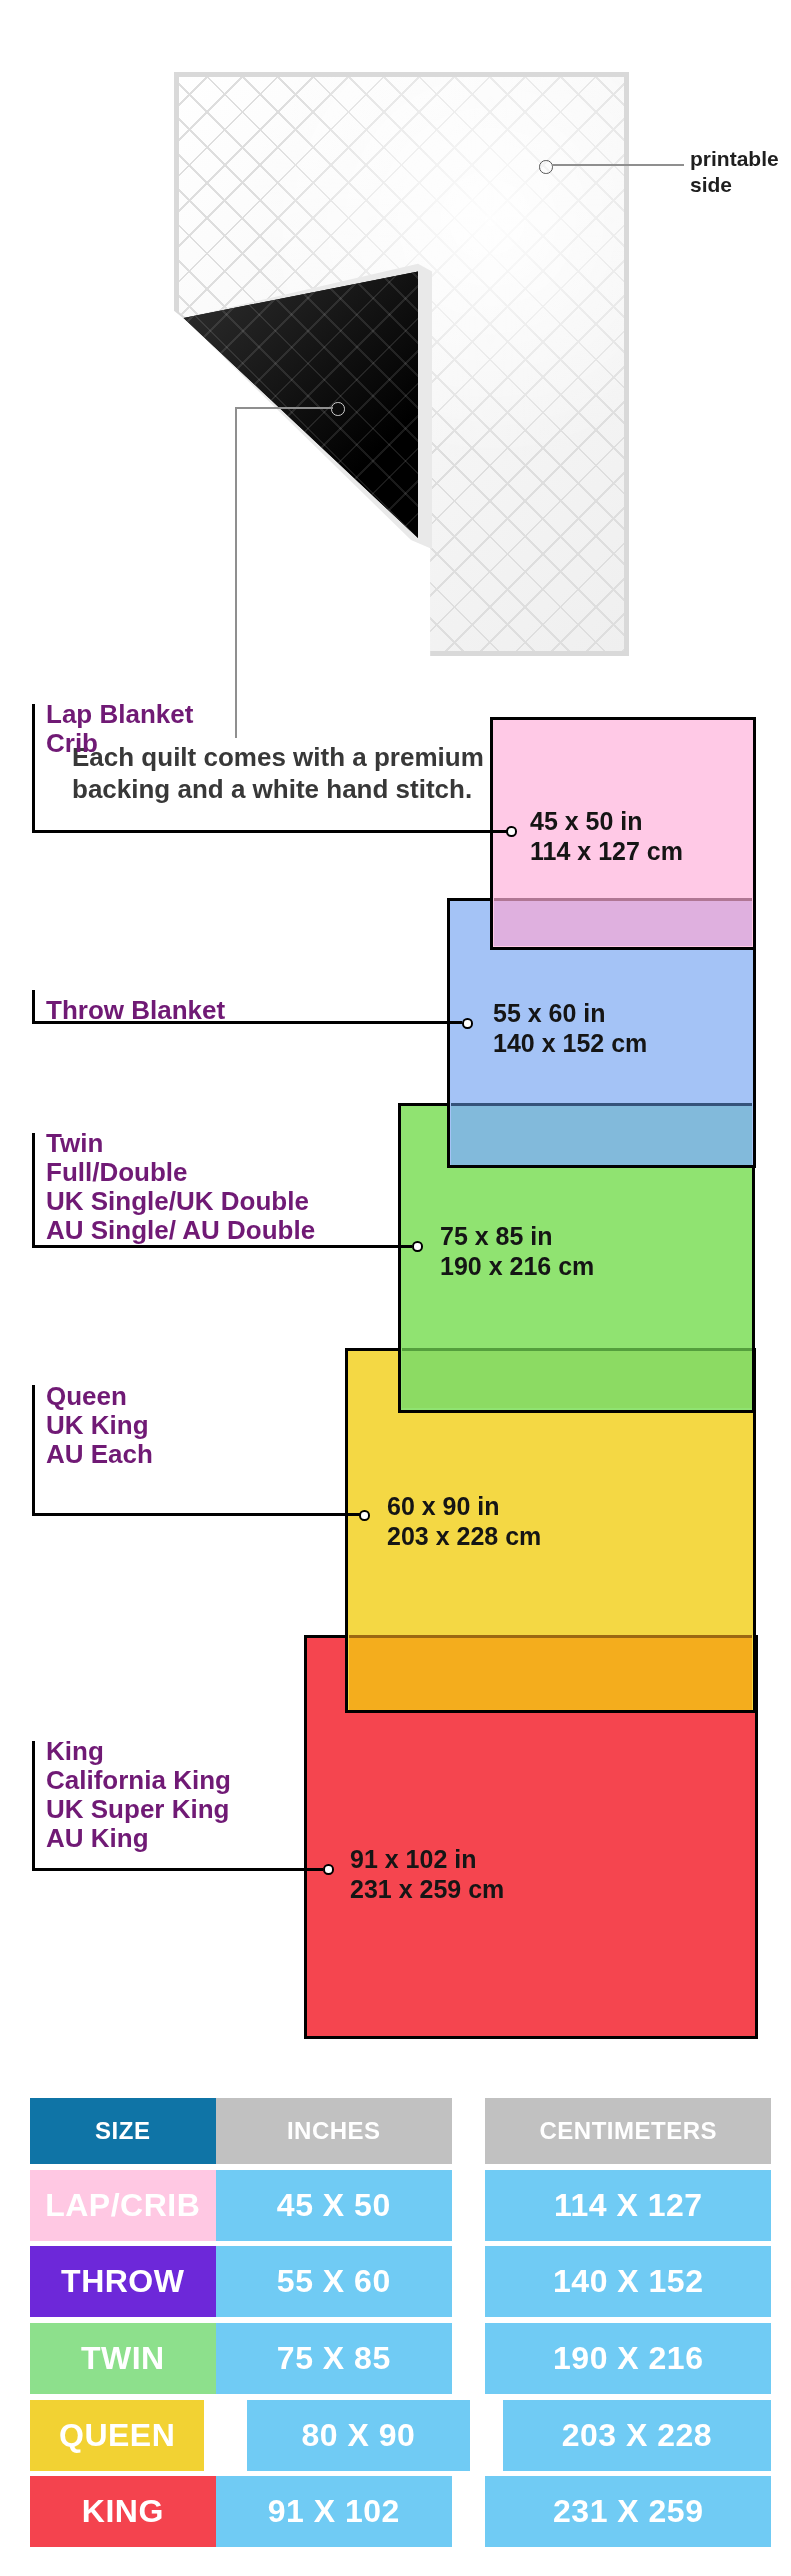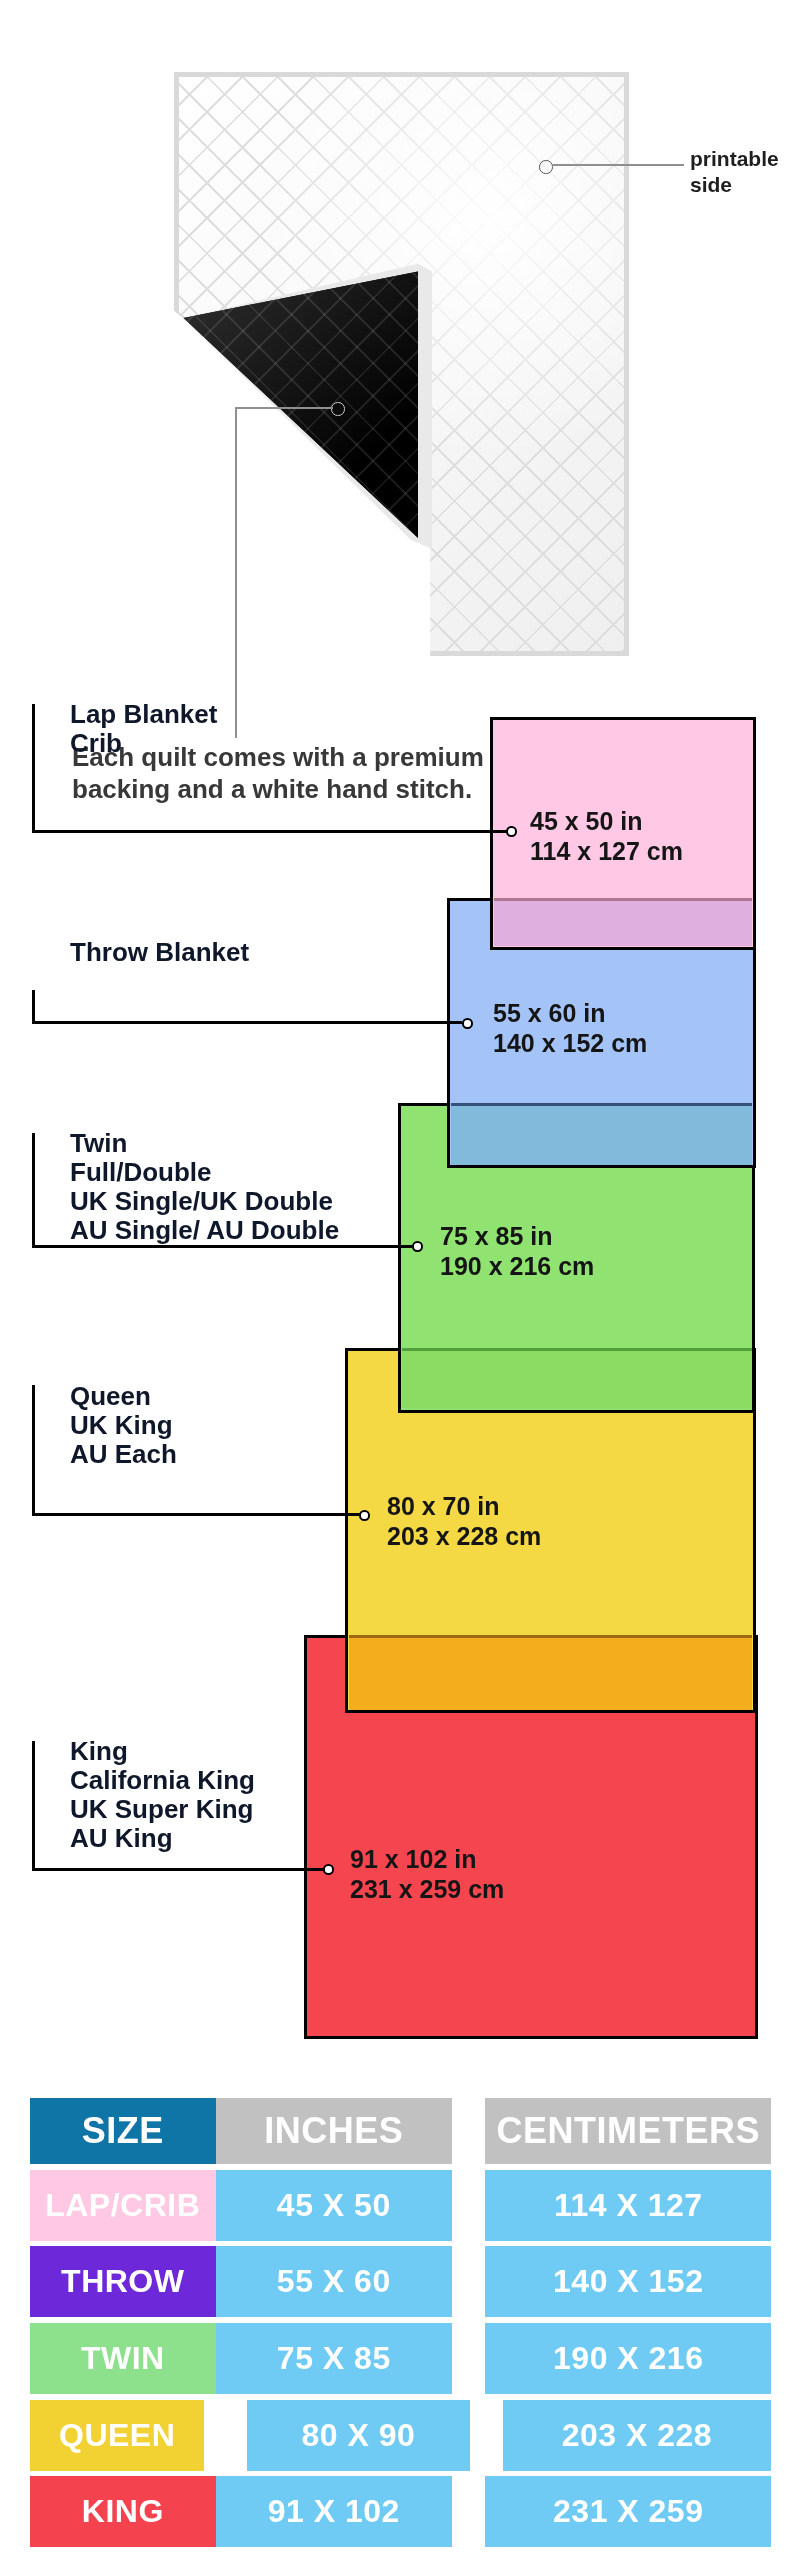--- a/index.html
+++ b/index.html
@@ -39,37 +39,37 @@
     color:#383838;line-height:32px;}
 
   
   .size-rect{position:absolute;border:3.8px solid #000;box-sizing:border-box;}
   .overlap-band{position:absolute;box-sizing:border-box;}
   .band-mauve{border-top:3.8px solid #b07694;}
   .band-teal{border-top:3.8px solid #35537a;}
   .band-grellow{border-top:3.8px solid #549f3d;}
   .band-orange{border-top:3.8px solid #9c6812;}
 
-  .dg-label{position:absolute;font-size:26px;font-weight:bold;color:#0f172a;line-height:29px;white-space:nowrap;margin-left:24px;}
+  .dg-label{position:absolute;font-size:26px;font-weight:bold;color:#701a75;line-height:29px;white-space:nowrap;}
   .dg-label div:empty{display:none;}
   .dim-text{position:absolute;font-size:25px;font-weight:bold;color:#151515;line-height:30px;white-space:nowrap;z-index:8;}
   .vline{position:absolute;width:2.9px;background:#000;}
   .hline{position:absolute;height:2.9px;background:#000;z-index:9;}
   .dot{position:absolute;width:10.5px;height:10.5px;border:2.9px solid #000;border-radius:50%;
        background:#fff;box-sizing:border-box;z-index:10;}
 
   
   .tbl{position:absolute;left:30px;top:2098px;width:741px;}
   .tbl-row{display:flex;height:71px;margin-top:5.7px;}
   .tbl-header{display:flex;height:66px;margin-top:0;}
   .c-size{width:193px;display:flex;align-items:center;justify-content:center;}
   .c-in{width:246px;display:flex;align-items:center;justify-content:center;}
   .c-gap{width:5.7px;background:#fff;}
   .c-cm{width:297px;display:flex;align-items:center;justify-content:center;margin-left:28px;}
-  .hdr-txt{color:#fff;font-weight:bold;font-size:36px;letter-spacing:0.5px;}
+  .hdr-txt{color:#fff;font-weight:bold;font-size:24px;letter-spacing:0.5px;}
   .cell-txt{color:#fff;font-weight:bold;font-size:32px;letter-spacing:0.5px;}
 </style>
 </head>
 <body>
 
 <div id="page">
 
   <div class="quilt-outer">
     <div class="quilt-inner"></div>
   </div>
@@ -112,21 +112,21 @@
     <div>Crib</div>
   </div>
   <div class="vline" style="left:32px;top:704px;height:129px;"></div>
   <div class="hline" style="left:32px;top:830px;width:475px;"></div>
   <div class="dot" style="left:506px;top:826px;"></div>
   <div class="dim-text" style="left:530px;top:806px;">
     <div>45 x 50 in</div>
     <div>114 x 127 cm</div>
   </div>
 
-  <div class="dg-label" style="left:46px;top:938px;">
+  <div class="dg-label" style="left:46px;top:996px;">
     <div>Throw Blanket</div>
   </div>
   <div class="vline" style="left:32px;top:990px;height:34px;"></div>
   <div class="hline" style="left:32px;top:1021px;width:430px;"></div>
   <div class="dot" style="left:462px;top:1018px;"></div>
   <div class="dim-text" style="left:493px;top:998px;">
     <div>55 x 60 in</div>
     <div>140 x 152 cm</div>
   </div>
 
@@ -146,21 +146,21 @@
 
   <div class="dg-label" style="left:46px;top:1382px;">
     <div>Queen</div>
     <div>UK King</div>
     <div>AU Each</div>
   </div>
   <div class="vline" style="left:32px;top:1385px;height:131px;"></div>
   <div class="hline" style="left:32px;top:1513px;width:328px;"></div>
   <div class="dot" style="left:359px;top:1510px;"></div>
   <div class="dim-text" style="left:387px;top:1491px;">
-    <div>80 x 70 in</div>
+    <div>60 x 90 in</div>
     <div>203 x 228 cm</div>
   </div>
 
   <div class="dg-label" style="left:46px;top:1737px;">
     <div>King</div>
     <div>California King</div>
     <div>UK Super King</div>
     <div>AU King</div>
   </div>
   <div class="vline" style="left:32px;top:1741px;height:130px;"></div>

